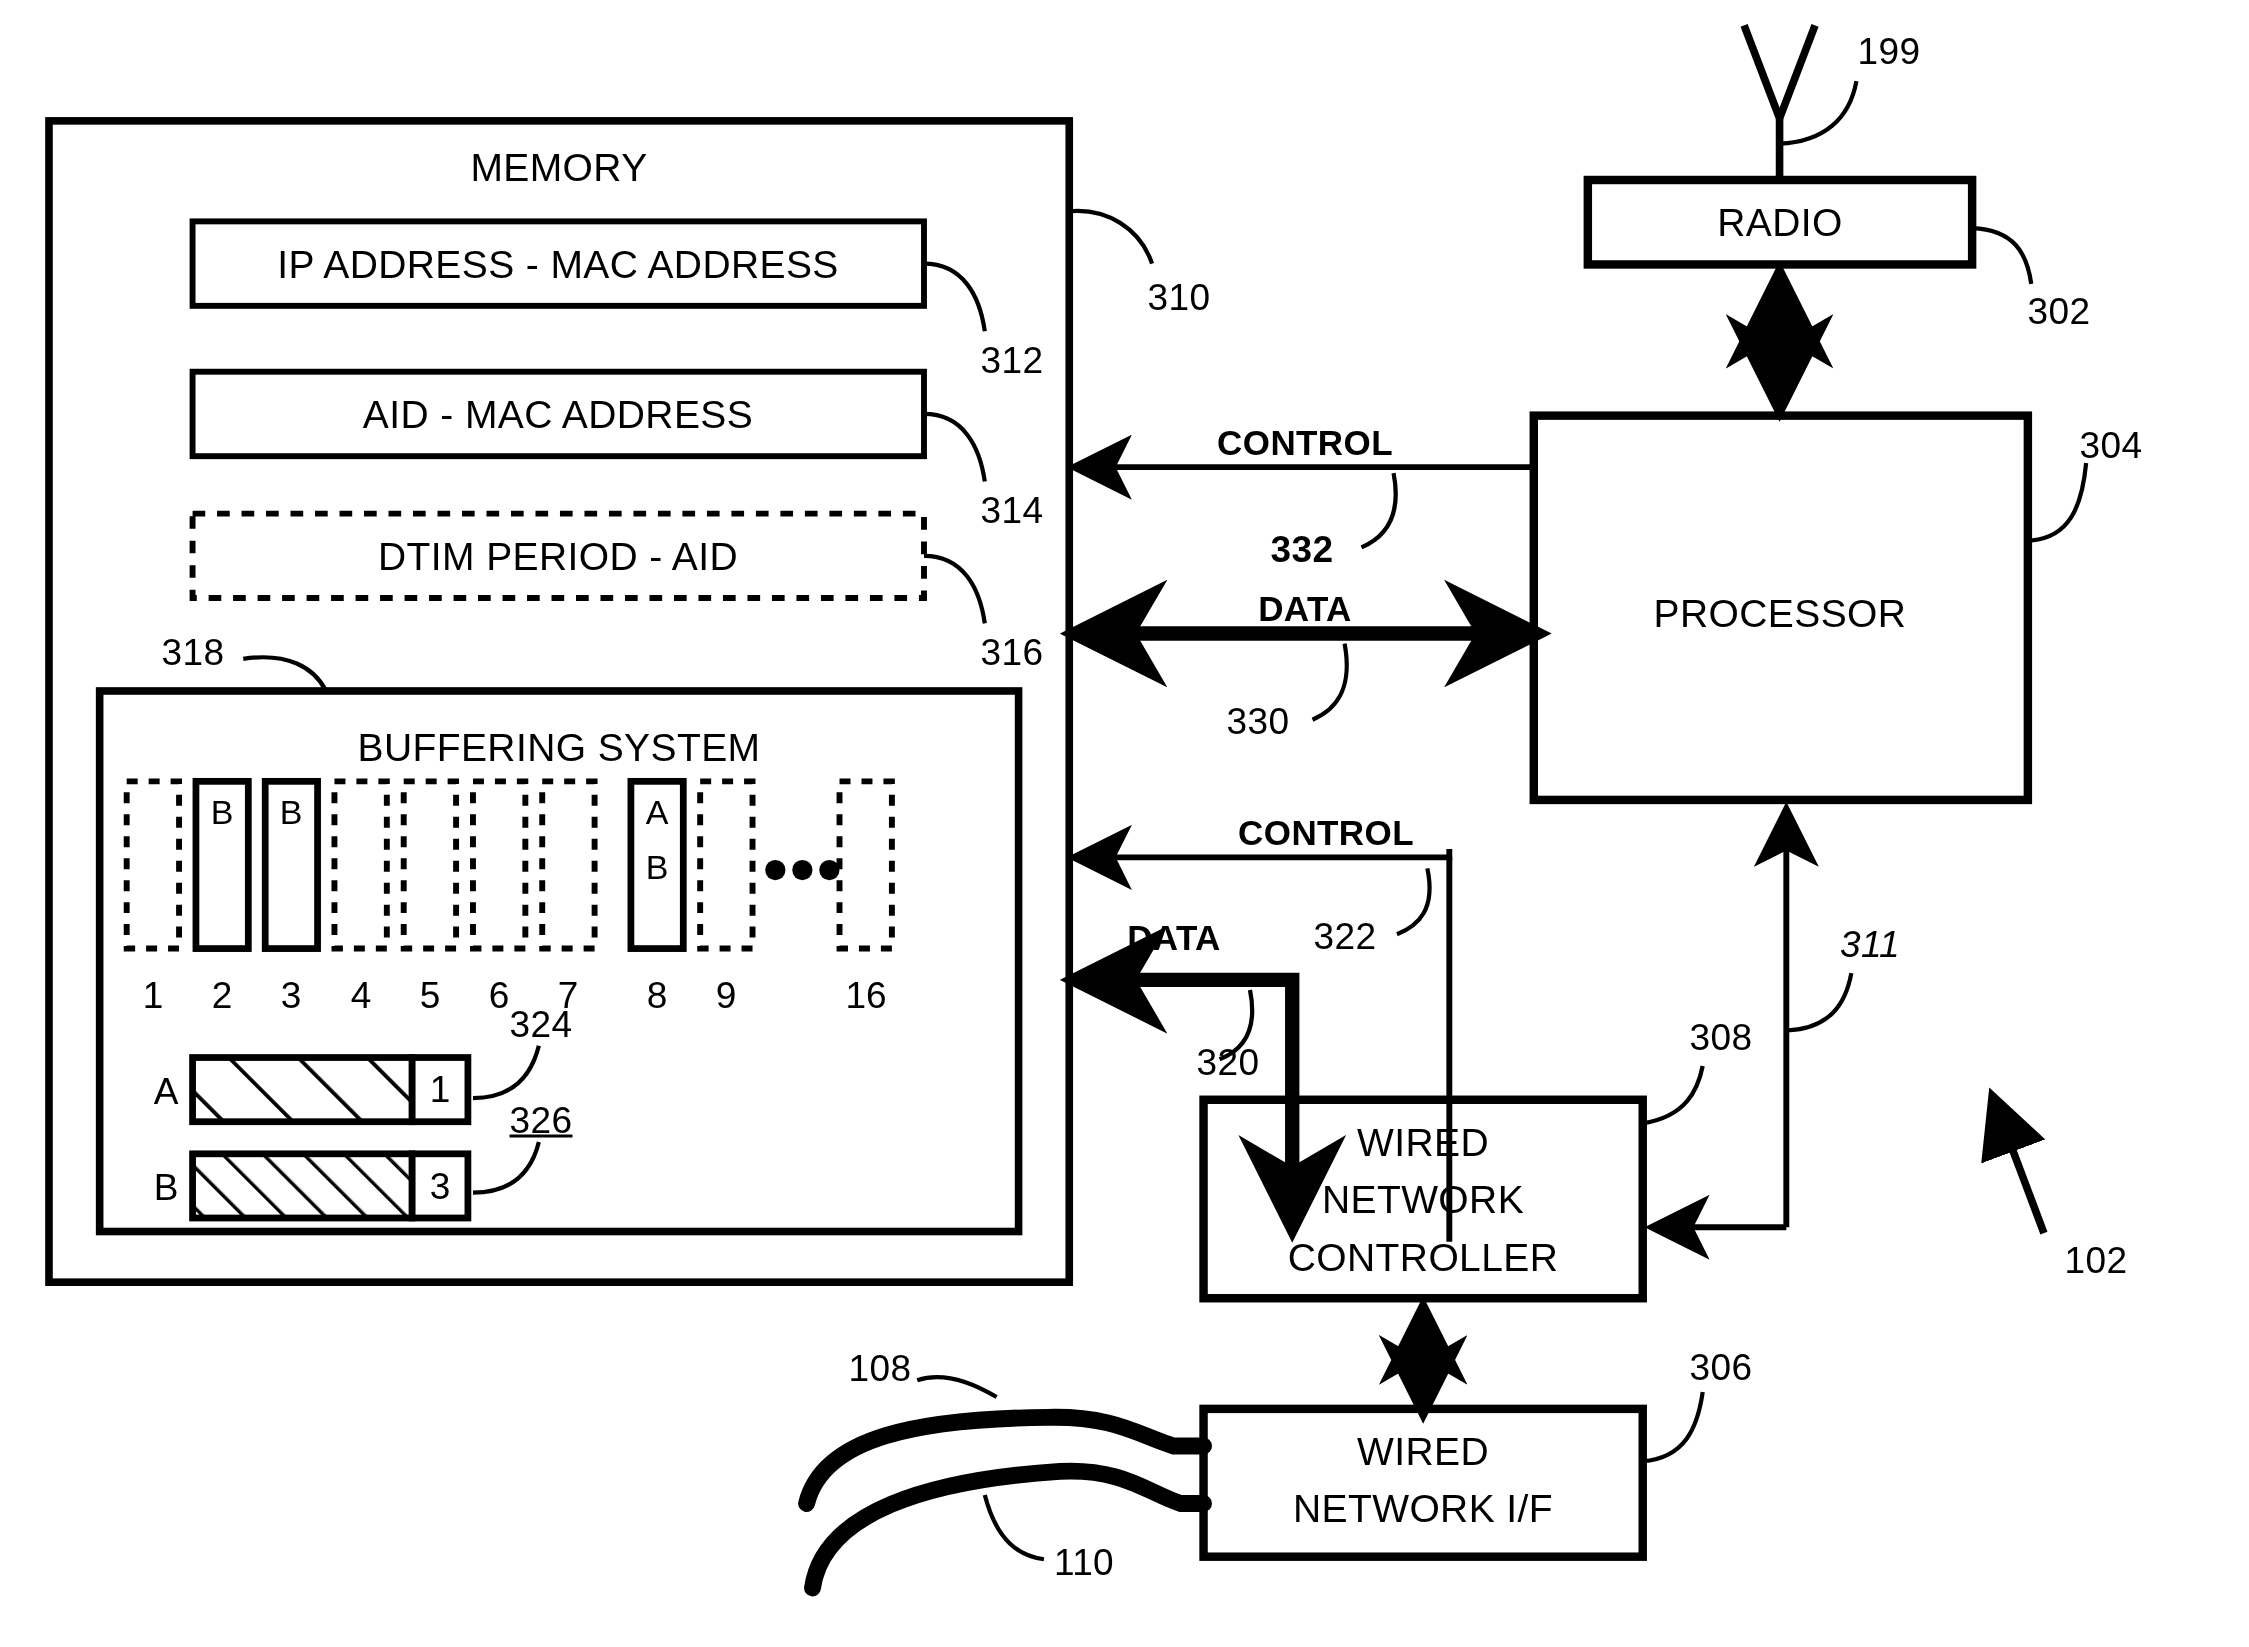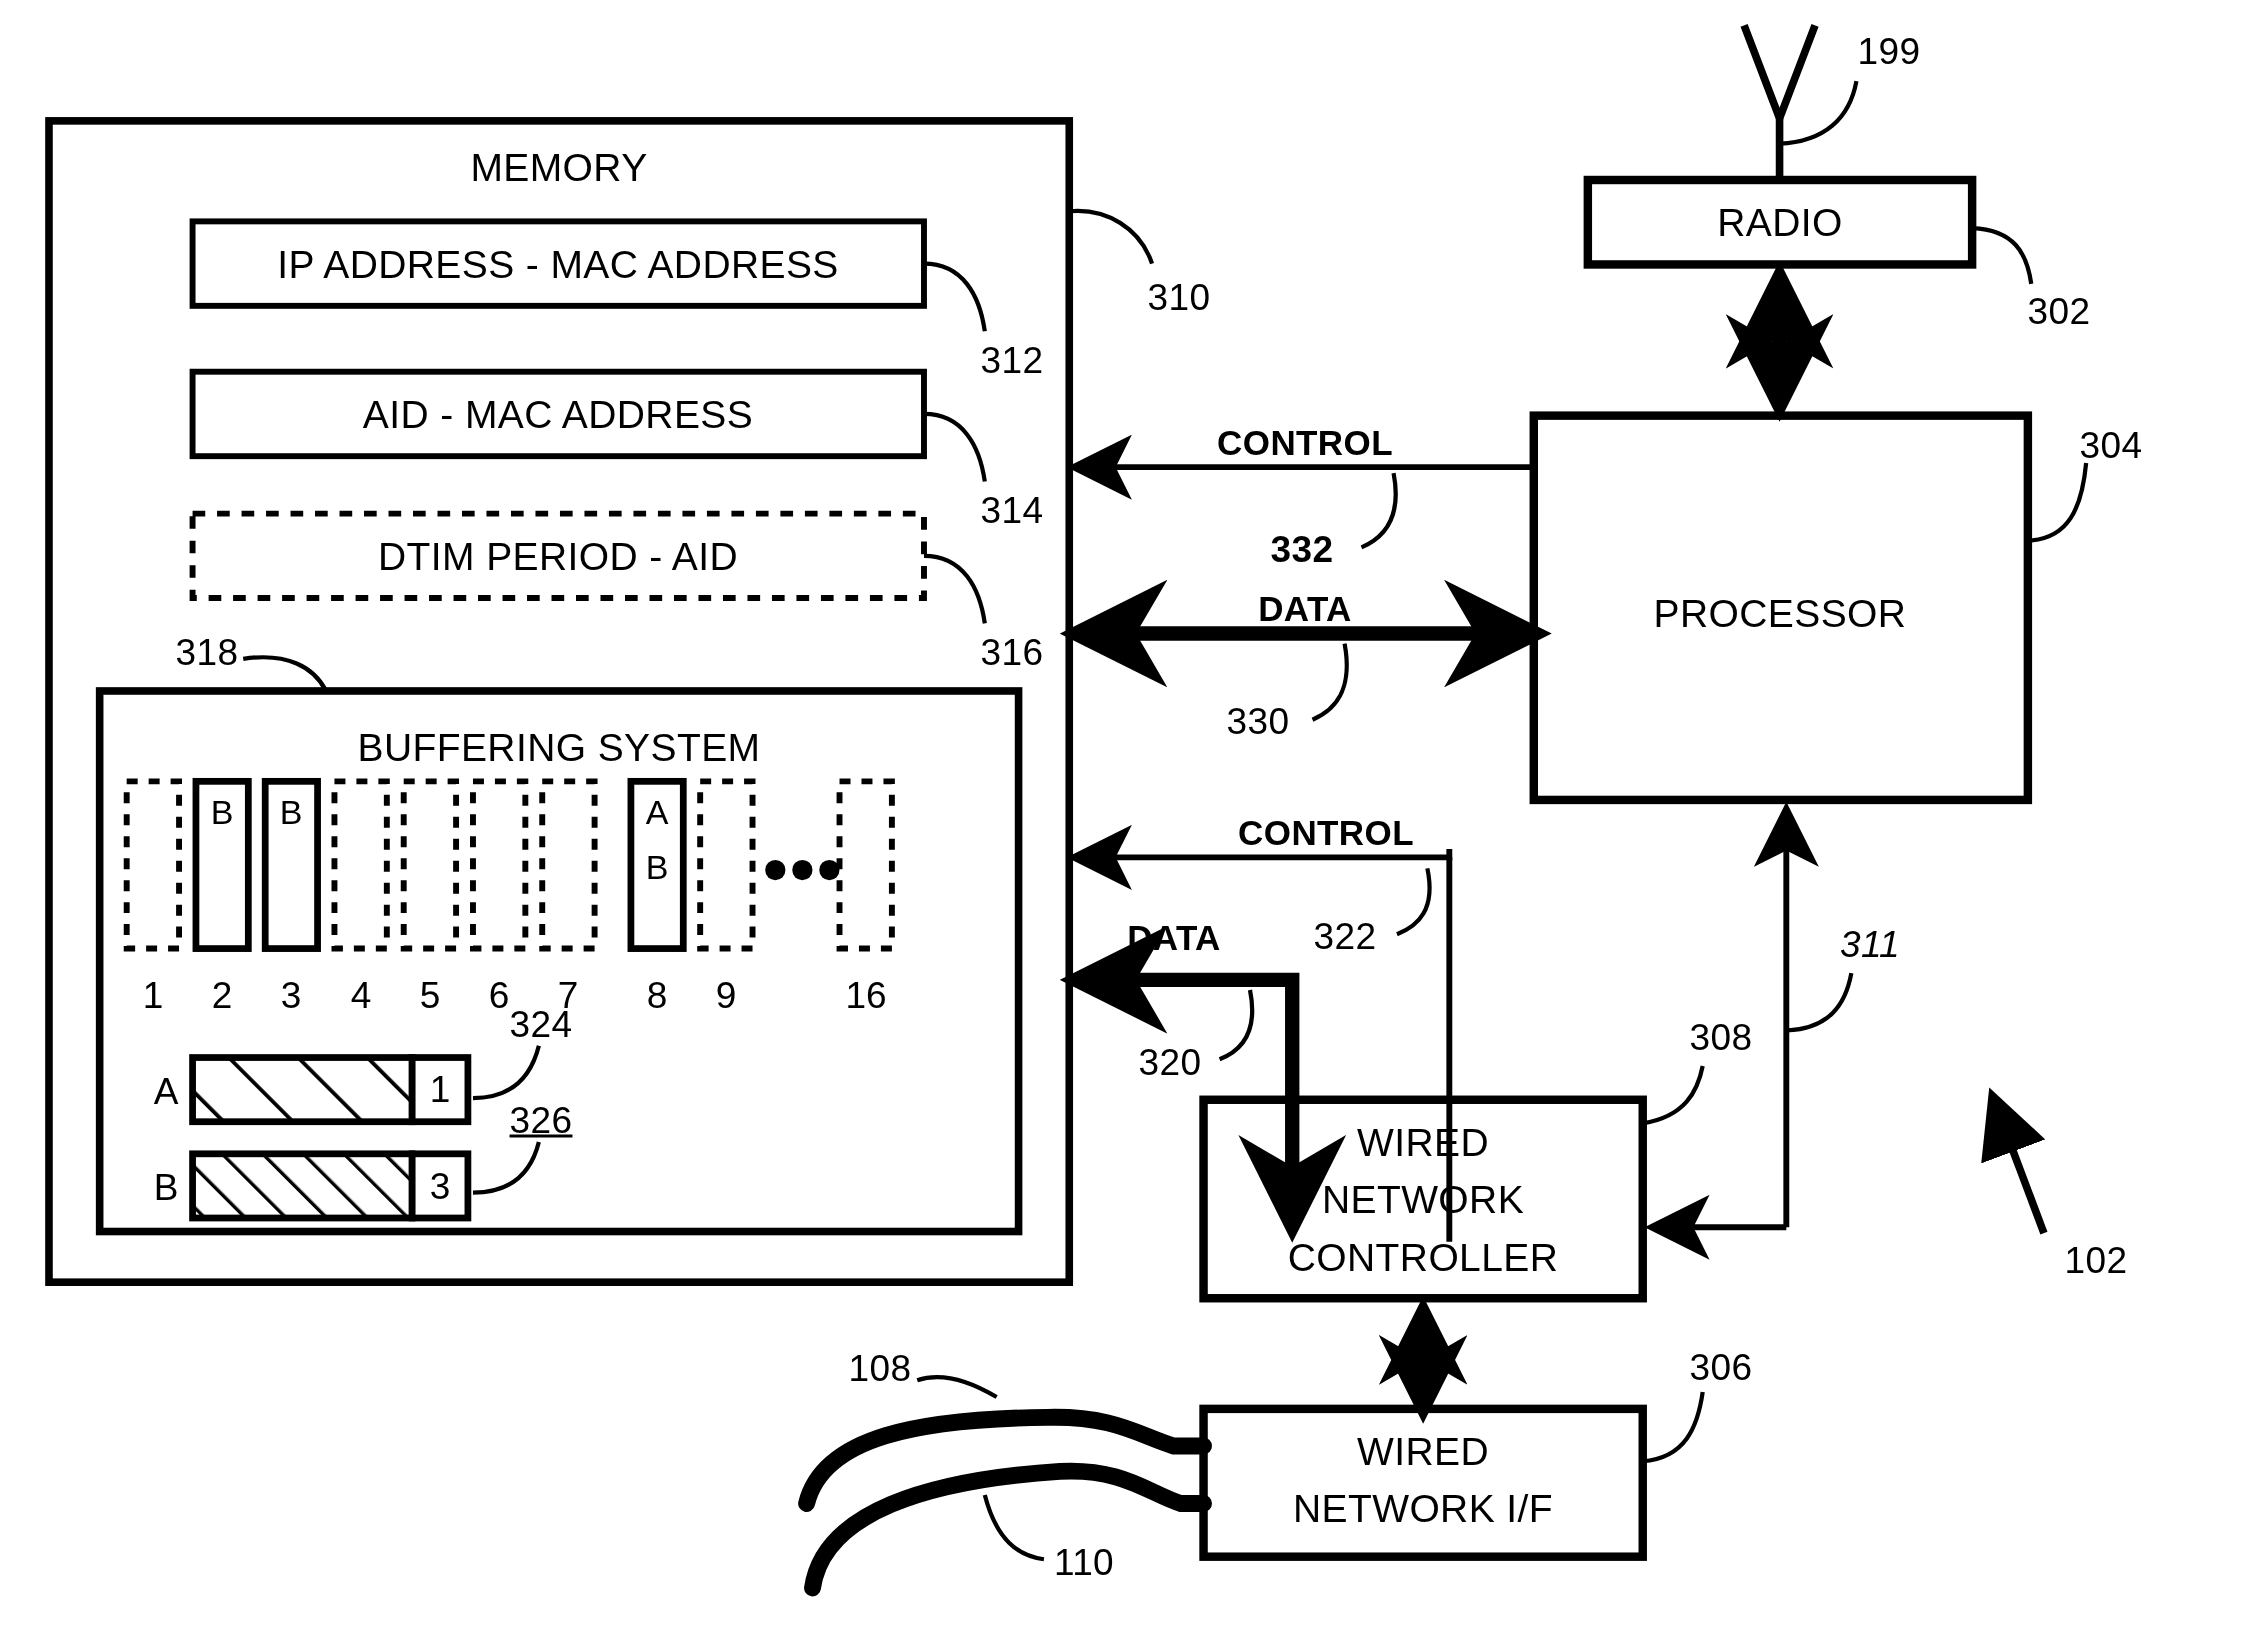--- a/index.html
+++ b/index.html
@@ -164,21 +164,21 @@
 
   <div class="lbl ctr boxtext" style="left:558px; top:264px;">IP ADDRESS - MAC ADDRESS</div>
   <div class="lbl ctr reftext" style="left:1012px; top:360px;">312</div>
 
   <div class="lbl ctr boxtext" style="left:558px; top:414px;">AID - MAC ADDRESS</div>
   <div class="lbl ctr reftext" style="left:1012px; top:510px;">314</div>
 
   <div class="lbl ctr boxtext" style="left:558px; top:556px;">DTIM PERIOD - AID</div>
   <div class="lbl ctr reftext" style="left:1012px; top:652px;">316</div>
 
-  <div class="lbl ctr reftext" style="left:207px; top:652px;">318</div>
+  <div class="lbl ctr reftext" style="left:193px; top:652px;">318</div>
   <div class="lbl ctr blocktitle" style="left:559px; top:747px;">BUFFERING SYSTEM</div>
 
   <div class="lbl ctr slotletter" style="left:222px; top:812px;">B</div>
   <div class="lbl ctr slotletter" style="left:291px; top:812px;">B</div>
   <div class="lbl ctr slotletter" style="left:657px; top:812px;">A</div>
   <div class="lbl ctr slotletter" style="left:657px; top:867px;">B</div>
 
   <div class="lbl ctr slotnum" style="left:153px; top:995px;">1</div>
   <div class="lbl ctr slotnum" style="left:222px; top:995px;">2</div>
   <div class="lbl ctr slotnum" style="left:291px; top:995px;">3</div>
@@ -208,21 +208,21 @@
   <div class="lbl ctr signaltext" style="left:1305px; top:442px;">CONTROL</div>
   <div class="lbl ctr reftext" style="left:1302px; top:549px;font-weight:bold;">332</div>
 
   <div class="lbl ctr signaltext" style="left:1305px; top:608px;">DATA</div>
   <div class="lbl ctr reftext" style="left:1258px; top:721px;">330</div>
 
   <div class="lbl ctr signaltext" style="left:1326px; top:832px;">CONTROL</div>
   <div class="lbl ctr reftext" style="left:1345px; top:936px;">322</div>
 
   <div class="lbl ctr signaltext" style="left:1174px; top:937px;">DATA</div>
-  <div class="lbl ctr reftext" style="left:1170px; top:1062px;">320</div>
+  <div class="lbl ctr reftext" style="left:1228px; top:1062px;">320</div>
 
   <div class="lbl ctr reftext" style="left:1870px; top:944px;font-style:italic;">311</div>
 
   <div class="lbl ctr boxtext" style="left:1423px; top:1142px;">WIRED</div>
   <div class="lbl ctr boxtext" style="left:1423px; top:1199px;">NETWORK</div>
   <div class="lbl ctr boxtext" style="left:1423px; top:1257px;">CONTROLLER</div>
   <div class="lbl ctr reftext" style="left:1721px; top:1037px;">308</div>
 
   <div class="lbl ctr boxtext" style="left:1423px; top:1451px;">WIRED</div>
   <div class="lbl ctr boxtext" style="left:1423px; top:1508px;">NETWORK I/F</div>

